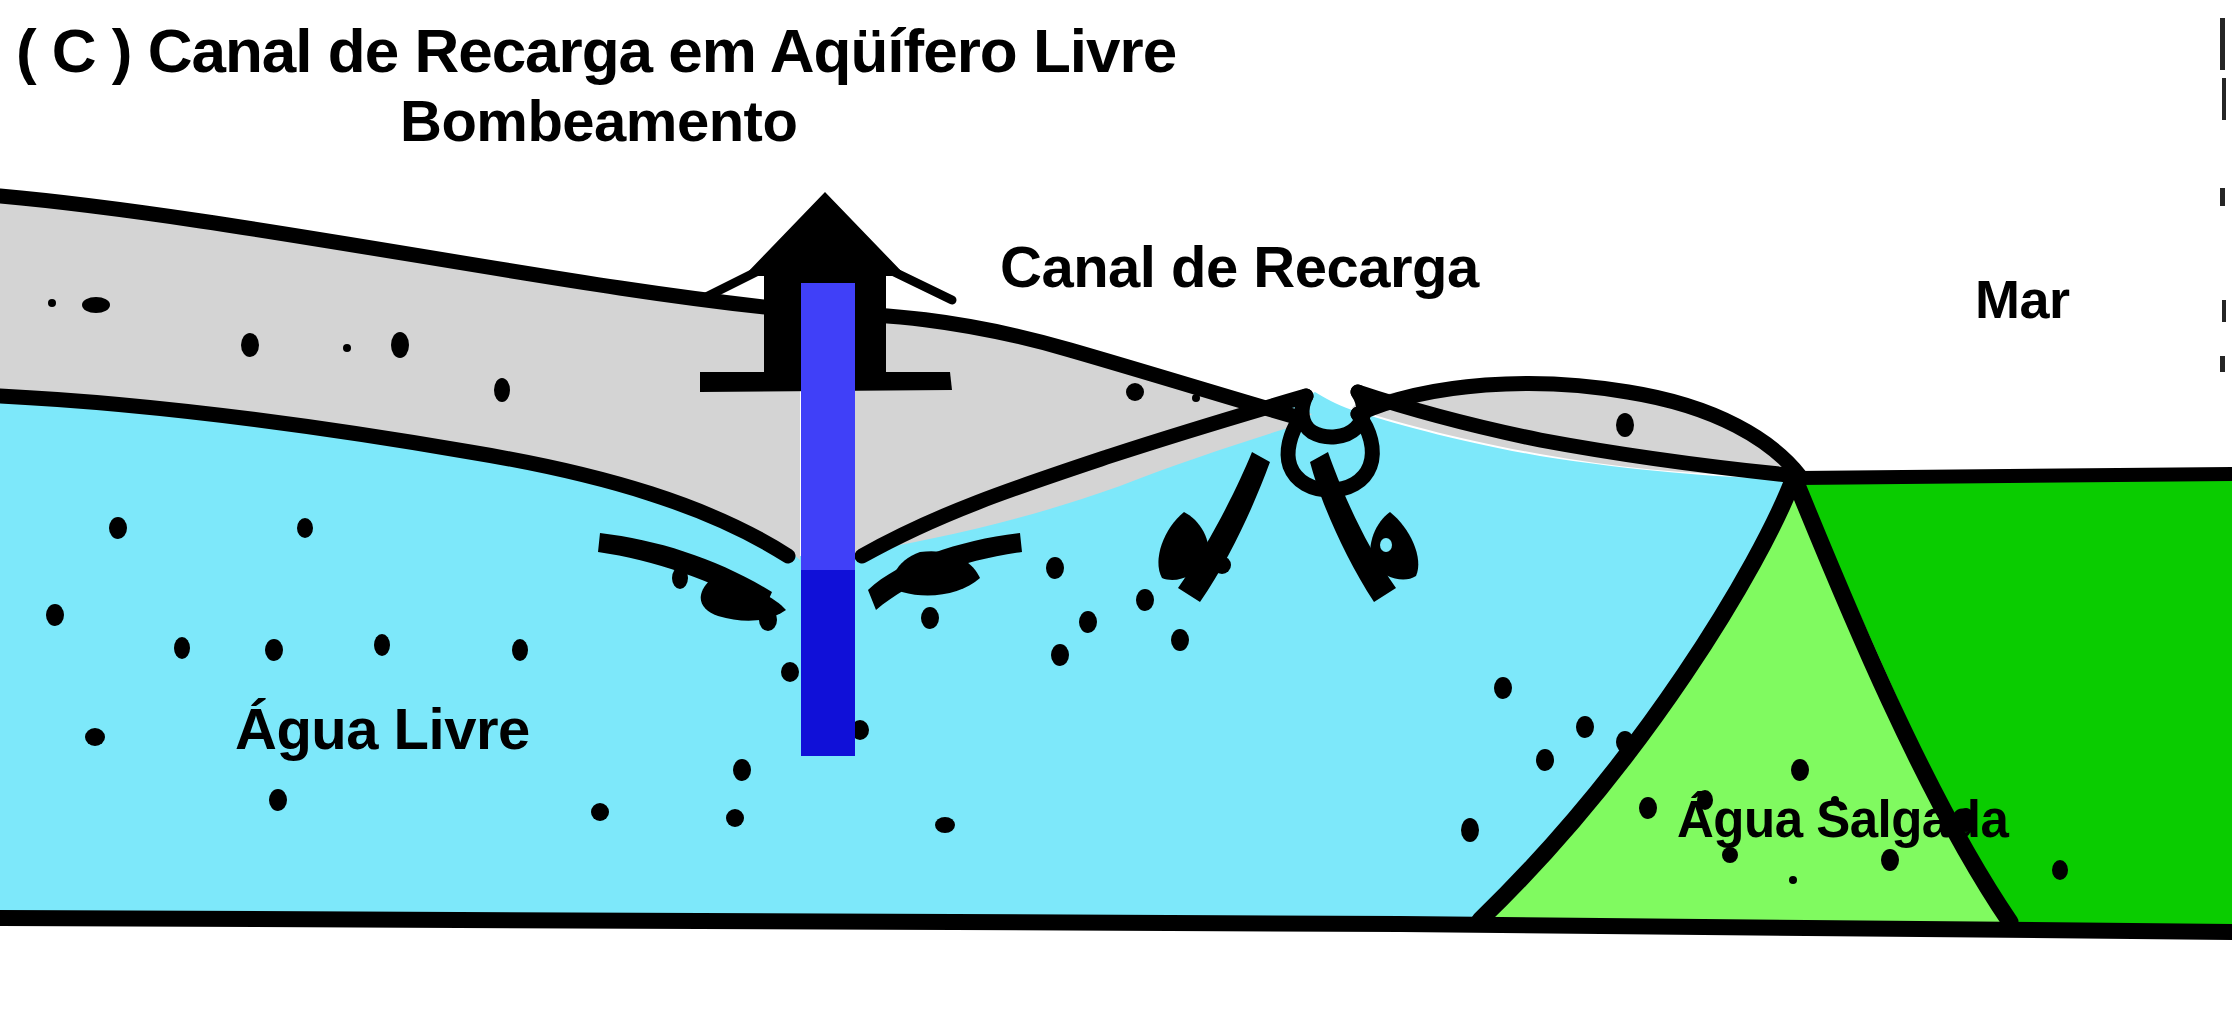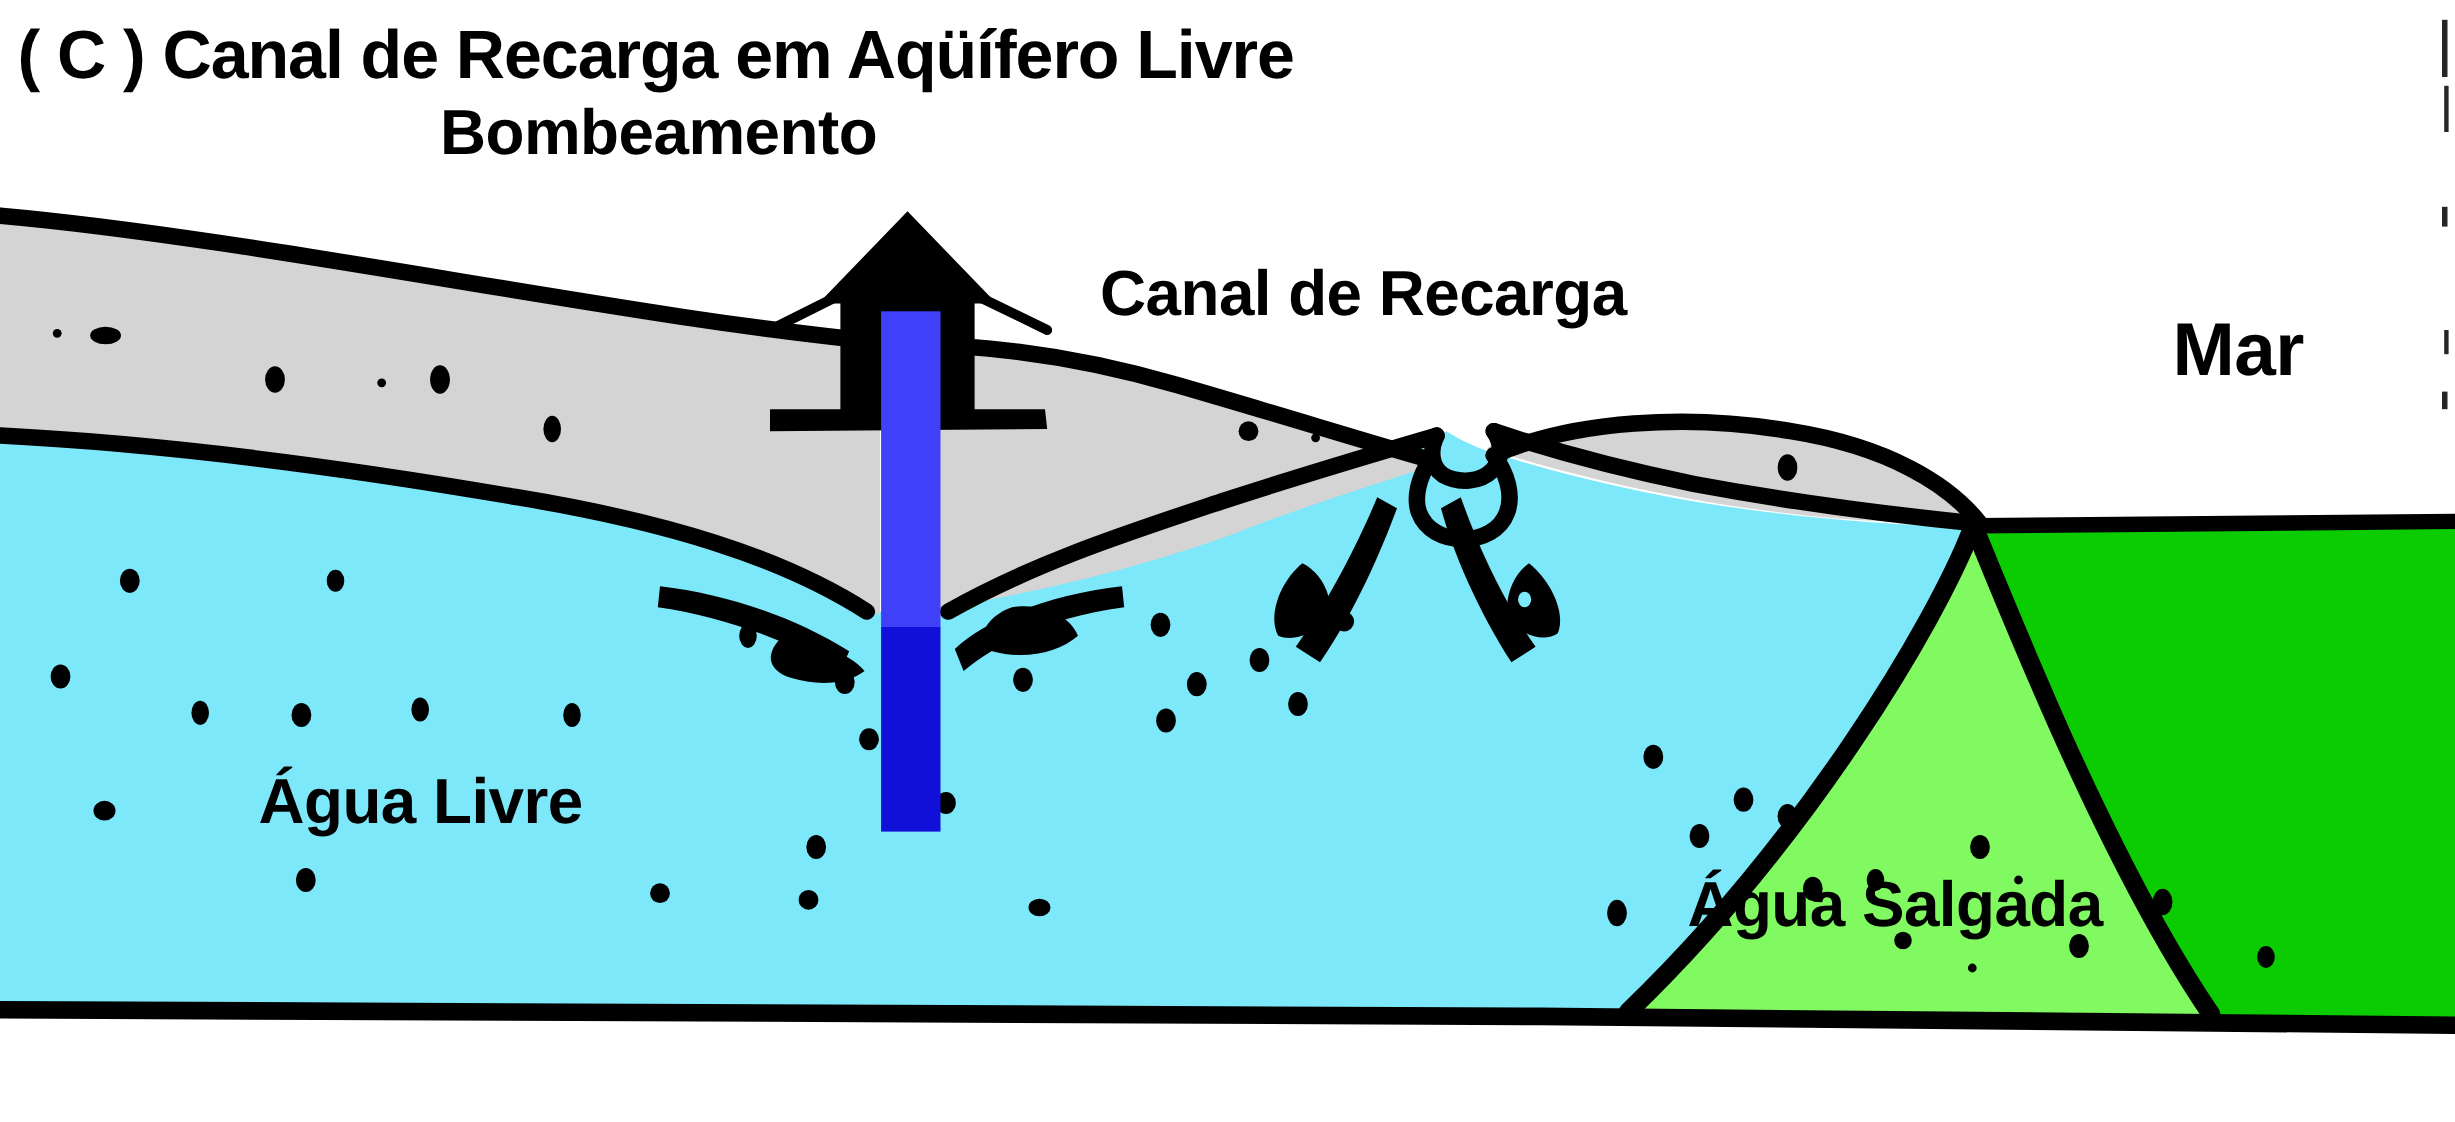--- a/index.html
+++ b/index.html
@@ -14,23 +14,23 @@
     position:absolute;
     font-weight:bold;
     color:#000000;
     white-space:nowrap;
     line-height:1.0;
     letter-spacing:-0.5px;
   }
   #title-line1{left:16px;top:20px;font-size:62px;letter-spacing:-1px;}
   #label-bombeamento{left:400px;top:92px;font-size:58px;}
   #label-canal-recarga{left:1000px;top:238px;font-size:58px;}
-  #label-mar{left:1975px;top:272px;font-size:68px;margin-top:12px;}
+  #label-mar{left:1975px;top:272px;font-size:54px;}
   #label-agua-doce{left:235px;top:700px;font-size:58px;}
-  #label-agua-salgada{left:1534px;top:794px;font-size:58px;}
+  #label-agua-salgada{left:1677px;top:794px;font-size:51px;}
 </style>
 </head>
 <body>
 
 <div id="stage">
 
   <svg id="svgroot" viewBox="0 0 2232 1020" xmlns="http://www.w3.org/2000/svg">
 
     <path fill="#0ACC00" d="M 1795 482 L 2232 478 L 2232 925 L 1620 925 Z"></path>
 

